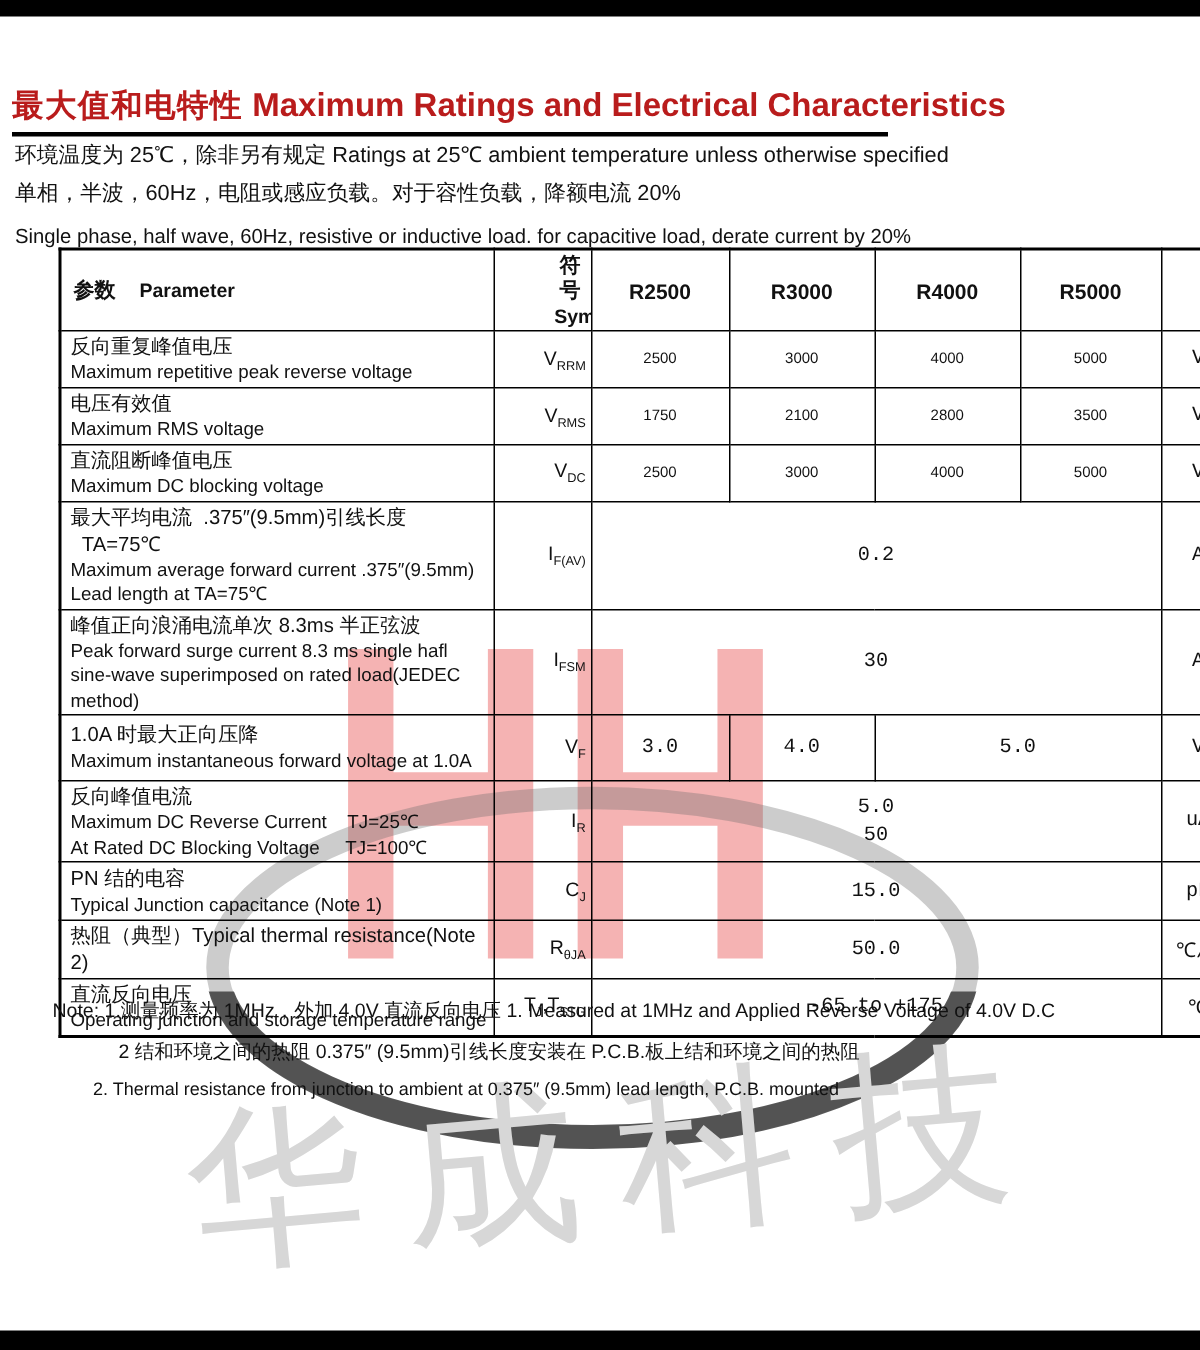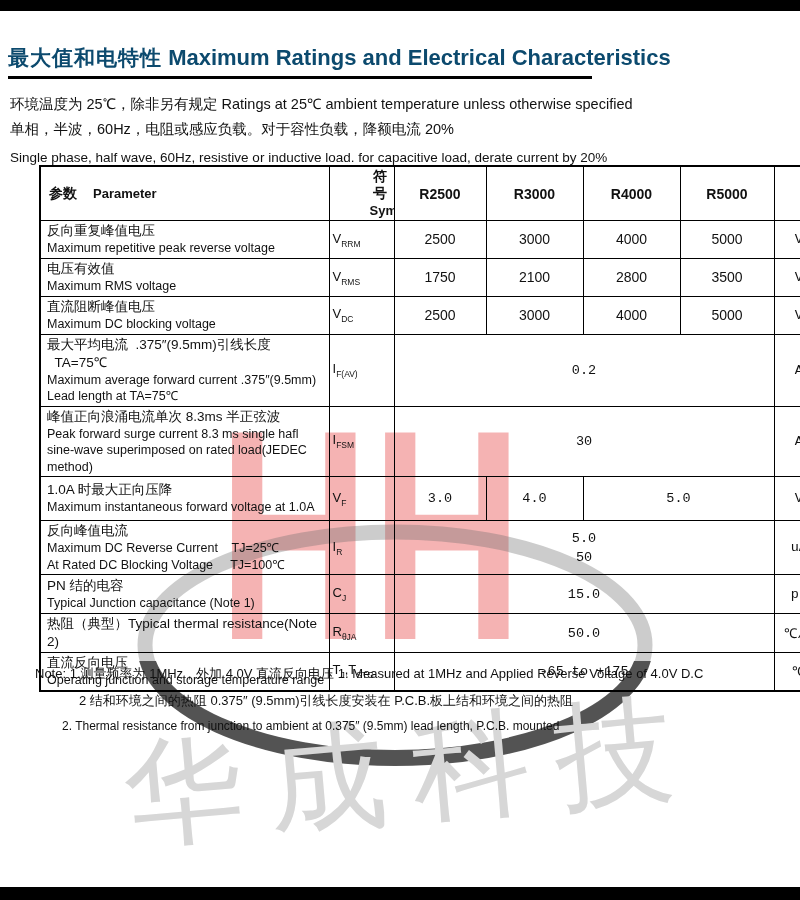--- a/index.html
+++ b/index.html
@@ -20,22 +20,22 @@
   }
   #wm-ring{left:0;top:0;}
   #wm-company{
     left:118px;top:718px;font-size:118px;letter-spacing:26px;color:#d7d7d7;
     font-weight:500;white-space:nowrap;transform:rotate(-5deg);transform-origin:left top;
   }
 
   
   .content{position:relative;z-index:2;}
   #title{
-    position:absolute;left:8px;top:44px;width:584px;
-    font-size:22px;font-weight:bold;color:#0c4a6e;
+    position:absolute;left:8px;top:56px;width:584px;
+    font-size:22px;font-weight:bold;color:#b91c1c;
     border-bottom:3.5px solid #000;padding-bottom:4px;white-space:nowrap;
   }
   #title .zh{font-size:21px;letter-spacing:1px;}
   #intro{position:absolute;left:10px;top:92px;width:780px;line-height:25px;}
   #intro .l1,#intro .l2{font-size:14.5px;}
   #intro .l3{font-size:13.5px;margin-top:3px;}
 
   table{
     position:absolute;left:8px;top:165px;width:784px;
     border-collapse:collapse;table-layout:fixed;background:transparent;
@@ -47,23 +47,23 @@
   .h-param{text-align:left;padding-left:8px;font-size:14px;}
   .h-param .en{font-size:13px;margin-left:16px;}
   .h-sym,.h-unit{text-align:center;font-size:14px;line-height:17px;padding-left:40px;}
   .h-sym .en{font-size:13px;font-weight:bold;}
   .h-unit .en{font-family:"Liberation Mono",monospace;font-size:13px;}
   .h-model{text-align:center;font-size:14px;}
 
   td.param{text-align:left;padding-left:6px;}
   td.param .zh{font-size:13.5px;line-height:18px;white-space:pre-wrap;}
   td.param .en{font-size:12.5px;line-height:16.5px;white-space:pre-wrap;}
-  td.sym{text-align:left;font-size:13px;}
+  td.sym{text-align:right;font-size:13px;}
   td.sym sub{font-size:8.5px;}
-  td.val{text-align:center;font-size:14px;line-height:19px;}
+  td.val{text-align:center;font-size:10px;line-height:19px;}
   td.val.mono,td.unit{font-family:"Liberation Mono",monospace;font-size:13.5px;}
   td.unit{text-align:center;}
 
   #notes{position:absolute;left:35px;top:664px;width:750px;font-size:13px;}
   #notes .row1{line-height:20px;}
   #notes .row2{margin-left:44px;margin-top:7px;line-height:20px;}
   #notes .row3{margin-left:27px;margin-top:6px;font-size:12px;line-height:18px;}
 </style>
 </head>
 <body>

